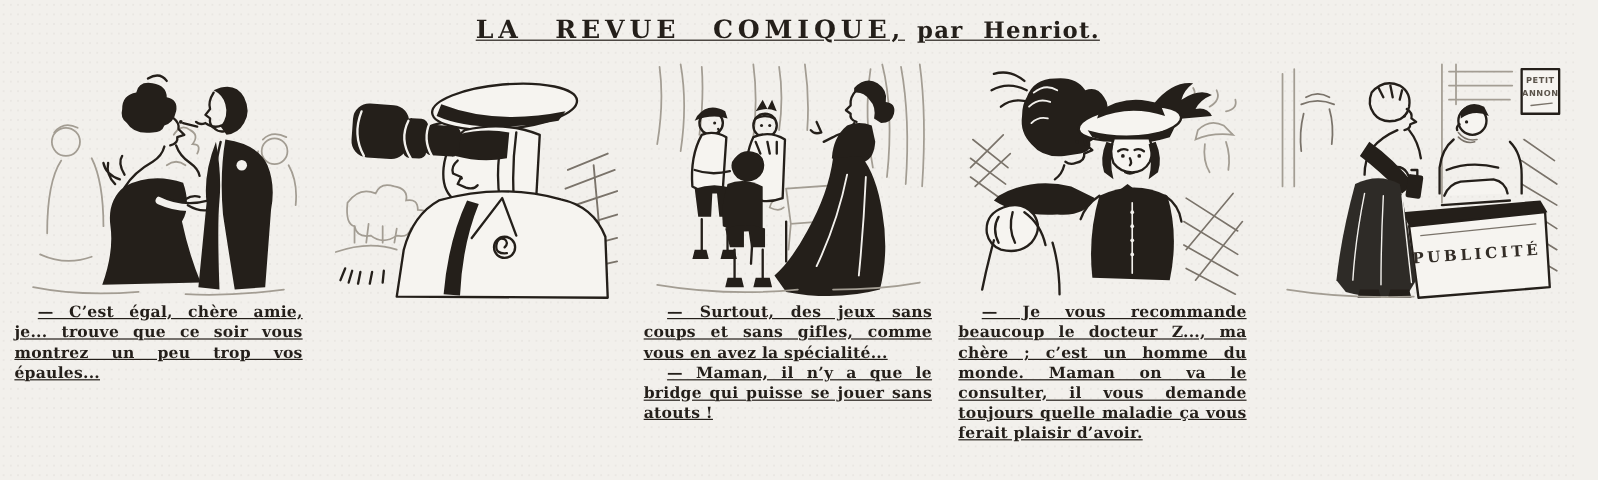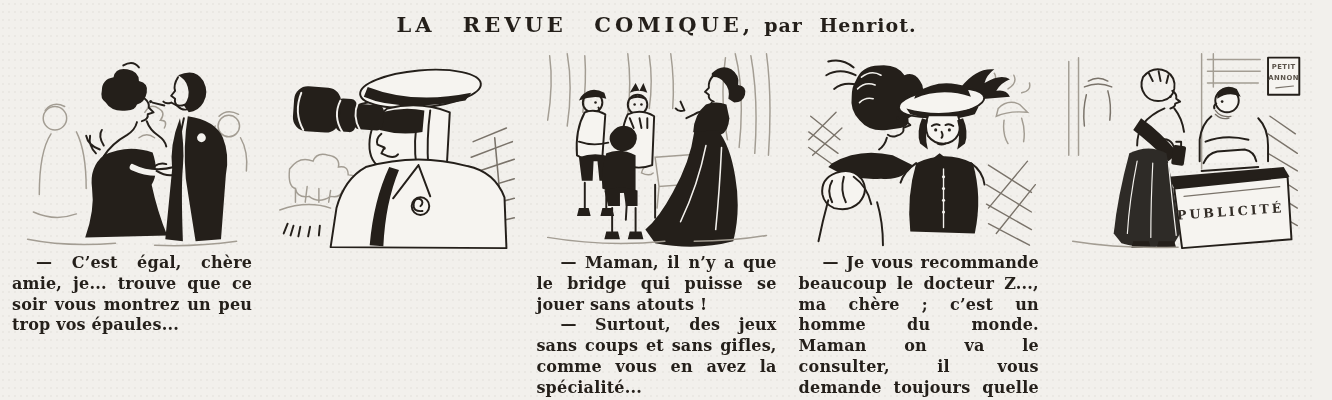--- a/index.html
+++ b/index.html
@@ -8,36 +8,37 @@
   .page {
     position: relative;
     width: 1313px;
     height: 400px;
     overflow: hidden;
     background-color: #f2f0ec;
     background-image: radial-gradient(rgba(70,60,50,0.05) 0.6px, transparent 0.9px);
     background-size: 6px 8px;
     font-family: "DejaVu Serif", "Liberation Serif", serif;
     color: #241f1a;
+    text-decoration: underline;
   }
   .header { text-align: center; padding-top: 12px; height: 44px; }
   .title-main {
     font-size: 21px; font-weight: bold;
     letter-spacing: 4px; word-spacing: 16px;
   }
   .title-byline {
     font-size: 19px; font-weight: bold;
     letter-spacing: 1px; word-spacing: 9px; margin-left: 10px;
   }
   .strip { display: flex; gap: 18px; padding: 2px 10px 0 10px; }
   .panel { flex: 1 1 0; min-width: 0; }
   .panel figure { margin: 0; height: 204px; }
   .panel svg { width: 100%; height: 100%; display: block; }
   figcaption {
-    font-size: 16px; font-weight: bold; line-height: 1.3;
+    font-size: 13px; font-weight: bold; line-height: 1.3;
     text-align: justify; padding: 3px 2px 0 2px; letter-spacing: 0.2px;
   }
   figcaption p { margin: 0; text-indent: 1.5em; }
   
   .sk { stroke: #241f1a; stroke-width: 2; fill: none; stroke-linecap: round; stroke-linejoin: round; }
   .fill { fill: #241f1a; stroke: none; }
   .lt { stroke: #a39d93; stroke-width: 1.5; fill: none; stroke-linecap: round; }
   .md { stroke: #7a736a; fill: none; stroke-linecap: round; }
   .paper { fill: #f6f4f0; }
   .hl { stroke: #f3f1ed; fill: none; stroke-linecap: round; }
@@ -186,22 +187,22 @@
             <path class="fill" d="M80 86 q8 -10 20 -4 q8 6 4 16 q-4 8 -14 8 q-10 -2 -12 -10 q-2 -6 2 -10 z"></path>
             <path class="fill" d="M74 108 q-6 18 -4 36 q16 8 34 2 l0 -36 q-16 -8 -30 -2 z"></path>
             <path class="fill" d="M72 146 l4 16 12 0 0 -14 4 0 2 14 12 0 0 -16 q-17 -6 -34 0 z"></path>
             <path class="sk" d="M80 164 l0 24 m24 -24 l0 24" stroke-width="1.8"></path>
             <path class="fill" d="M74 188 l12 0 2 8 -16 0 z M98 188 l12 0 2 8 -16 0 z"></path>
           </g>
           <path class="lt" d="M14 194 q60 10 120 4 m30 0 q40 0 74 -6"></path>
         </svg>
       </figure>
       <figcaption>
+        <p>— Surtout, des jeux sans coups et sans gifles, comme vous en avez la spécialité...</p>
         <p>— Maman, il n’y a que le bridge qui puisse se jouer sans atouts !</p>
-        <p>— Surtout, des jeux sans coups et sans gifles, comme vous en avez la spécialité...</p>
       </figcaption>
     </section>
 
     <section class="panel">
       <figure>
         <svg viewBox="0 0 250 205">
           <g class="md" stroke-width="1.4">
             <path d="M14 70 l30 24 M12 86 l30 22 M12 102 l28 20 M40 66 l-28 28 M46 82 l-30 28"></path>
           </g>
           <g class="lt">

